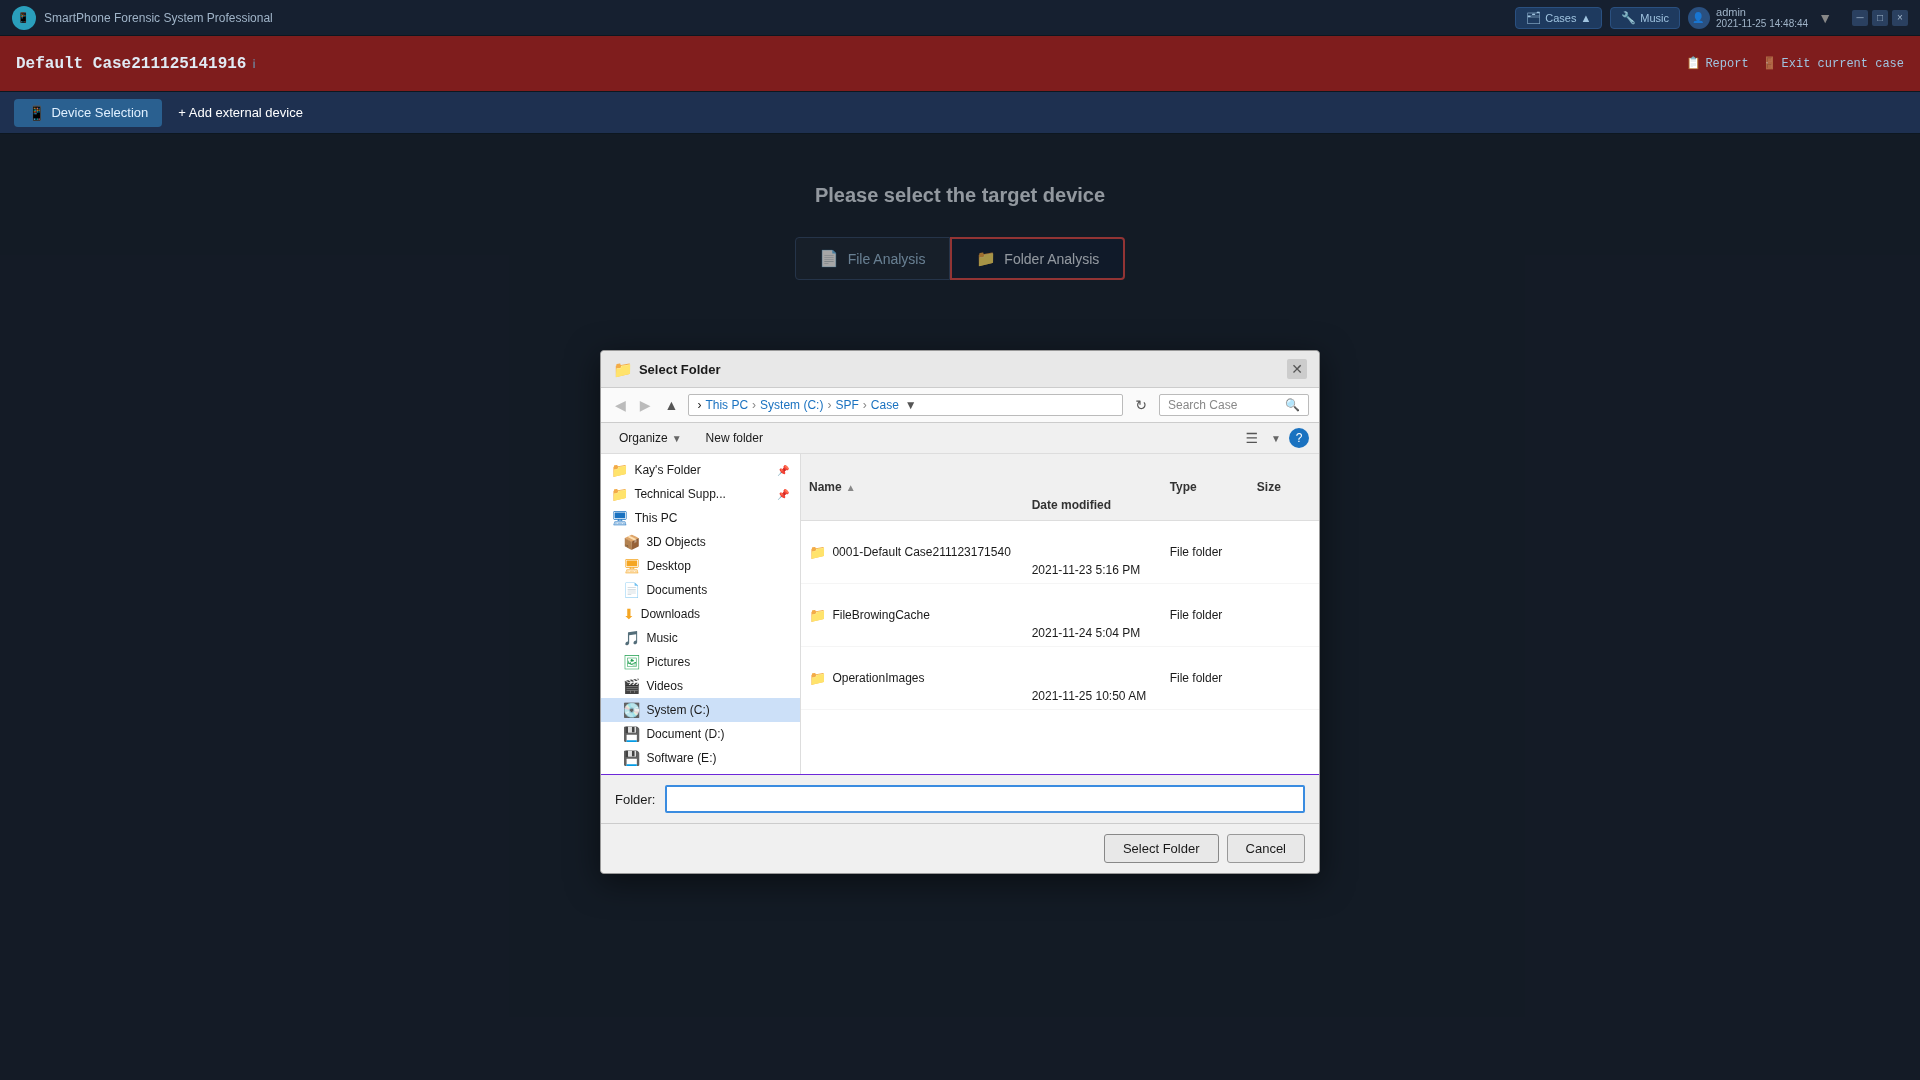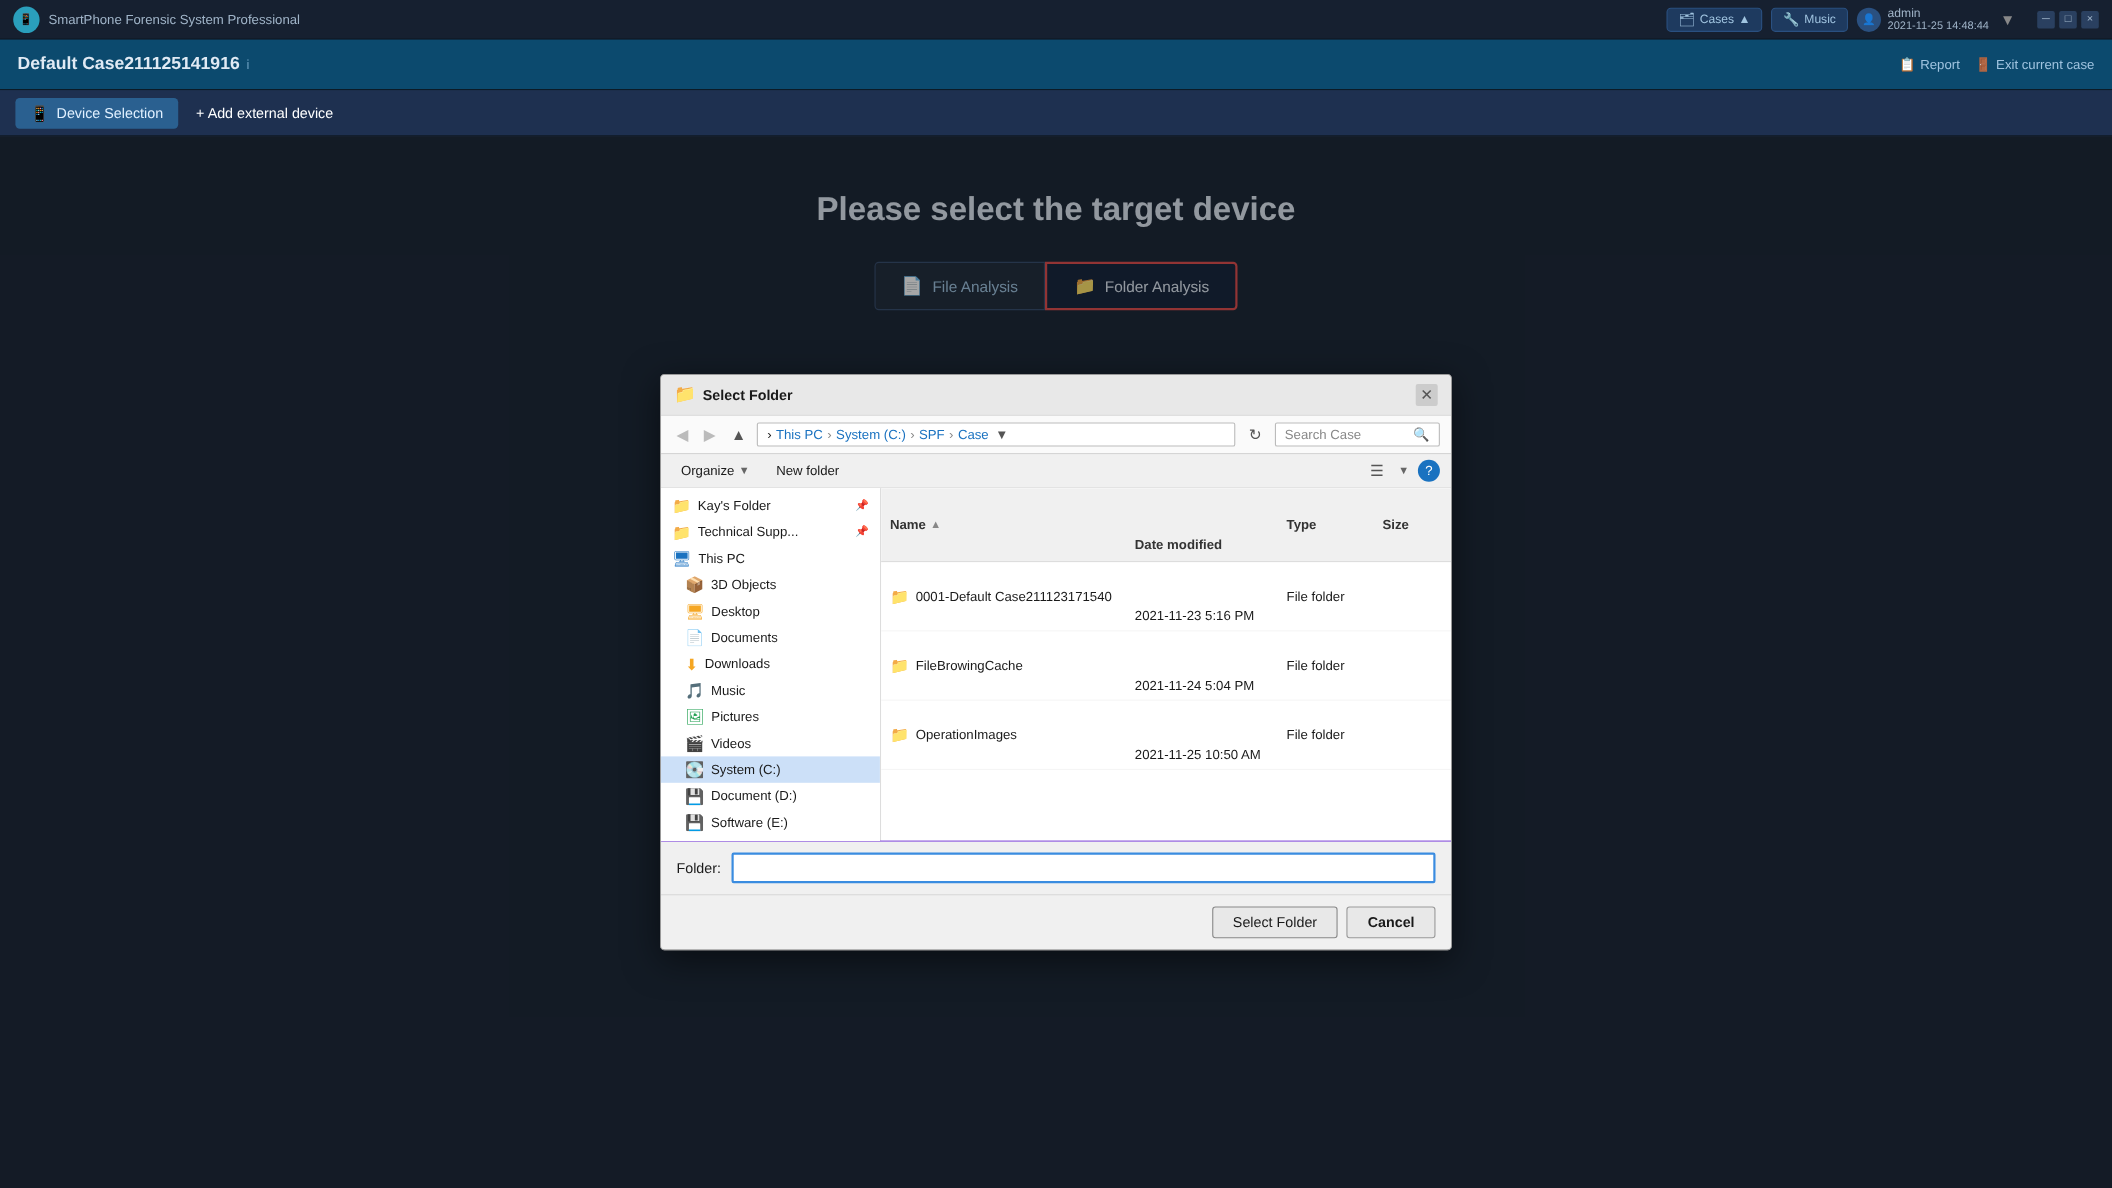--- a/index.html
+++ b/index.html
@@ -92,27 +92,28 @@
       cursor: pointer;
       color: #a0b4c8;
       font-size: 10px;
       display: flex;
       align-items: center;
       justify-content: center;
     }
 
     
     .header-bar {
-      background: #0c4a6e;
-      height: 46px;
+      background: #7f1d1d;
+      height: 56px;
       display: flex;
       align-items: center;
       justify-content: space-between;
       padding: 0 16px;
       border-bottom: 1px solid #0d1720;
+      font-family: Liberation Mono, monospace;
     }
     .header-left {
       display: flex;
       align-items: center;
       gap: 6px;
     }
     .case-title {
       font-size: 16px;
       font-weight: bold;
       color: #e0eaf4;
@@ -174,21 +175,21 @@
     .main-content {
       background: #1e2a3a;
       height: calc(1080px - 36px - 46px - 42px);
       display: flex;
       flex-direction: column;
       align-items: center;
       padding-top: 50px;
       position: relative;
     }
     .main-title {
-      font-size: 30px;
+      font-size: 20px;
       font-weight: bold;
       color: #e0eaf4;
       margin-bottom: 30px;
     }
     .analysis-tabs {
       display: flex;
       gap: 0;
       margin-bottom: 30px;
     }
     .analysis-tab {
@@ -471,21 +472,20 @@
       border-radius: 0 0 4px 4px;
     }
     .dlg-btn {
       padding: 6px 18px;
       font-size: 13px;
       border-radius: 3px;
       cursor: pointer;
       border: 1px solid #999;
       background: #e8e8e8;
       color: #1a1a1a;
-      font-weight: bold;
     }
     .dlg-btn.primary {
       background: #e8e8e8;
       border-color: #888;
       font-weight: 500;
     }
 
     
     .sidebar-tree::-webkit-scrollbar,
     .file-list::-webkit-scrollbar { width: 8px; }

